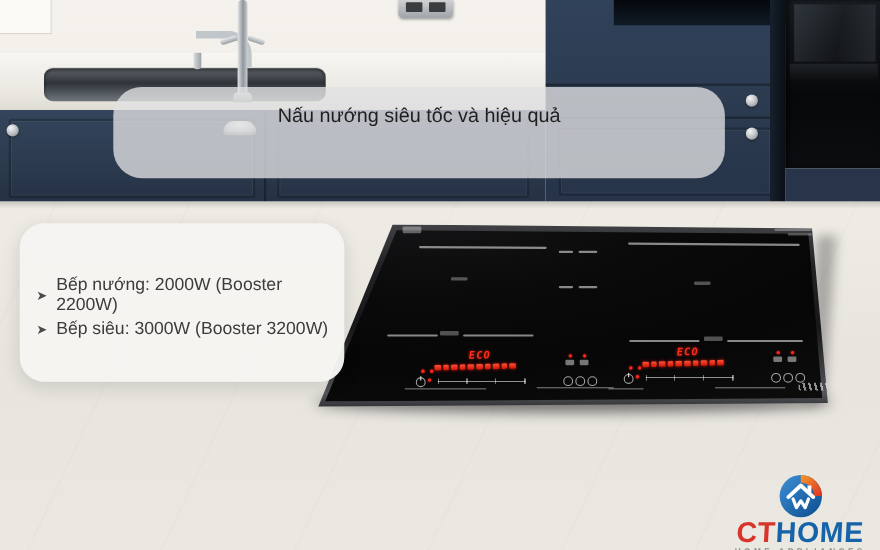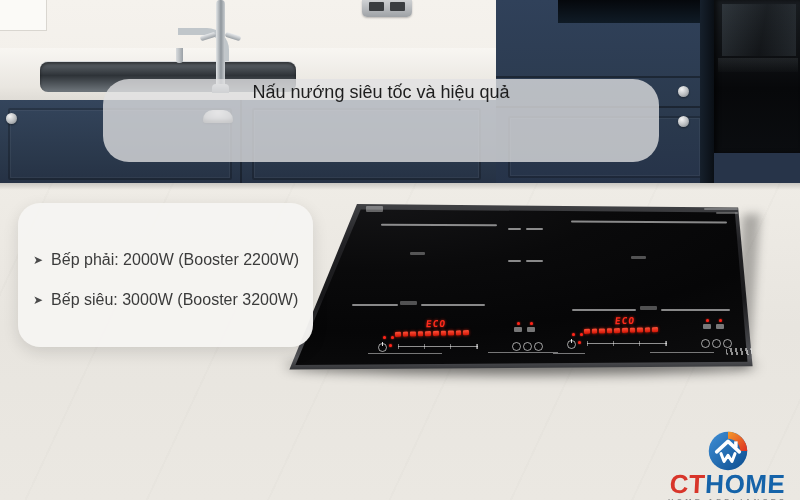--- a/index.html
+++ b/index.html
@@ -47,21 +47,21 @@
   .island{left:0;top:183px;width:800px;height:317px;
         background:linear-gradient(180deg,#efece6,#e8e5df 45%,#ebe8e2);}
   .island::before{content:'';position:absolute;inset:0;opacity:.5;
         background:repeating-linear-gradient(115deg,transparent 0 46px,rgba(150,150,140,.07) 46px 48px,transparent 48px 110px);}
   .island-shadow{left:0;top:183px;width:800px;height:7px;background:linear-gradient(180deg,rgba(0,0,0,.16),transparent);}
 
   
   .banner{left:103px;top:79px;width:556px;height:83px;border-radius:26px;
         background:rgba(225,226,227,.78);text-align:center;z-index:5;}
   .banner-title{margin-top:9px;font-size:23px;font-weight:bold;color:#1d1d1d;letter-spacing:.2px;}
-  .banner-sub{margin-top:3px;font-size:18px;color:#1e1e1e;text-align:center;}
+  .banner-sub{margin-top:16px;font-size:18px;color:#1e1e1e;text-align:center;}
 
   
   .specs{left:18px;top:203px;width:295px;height:144px;border-radius:22px;z-index:8;
         background:rgba(245,244,242,.97);box-shadow:0 5px 16px rgba(0,0,0,.12);}
   .spec-row{position:absolute;left:15px;display:flex;align-items:center;color:#3b3b3b;font-size:16px;}
   .spec-row .bullet{font-size:12px;color:#4a4a4a;margin-right:8px;}
   .row0{top:48px;} .row1{top:88px;}
 
   
   .ck-wrap{left:288px;top:196px;width:466px;height:176px;z-index:6;}
@@ -245,21 +245,21 @@
     <div class="bracket" style="left:80px;top:157px;width:74px;"></div>
     <div class="bracket" style="left:200px;top:156px;width:70px;"></div>
     <div class="bracket" style="left:265px;top:157px;width:32px;"></div>
     <div class="bracket" style="left:362px;top:156px;width:64px;"></div>
     <div class="brandmark"></div>
   </div>
 
   <div class="abs specs">
     <div class="spec-row row0">
       <span class="bullet">➤</span>
-      <span>Bếp phải: 2000W (Booster 2200W)</span>
+      <span>Bếp nướng: 2000W (Booster 2200W)</span>
     </div>
     <div class="spec-row row1">
       <span class="bullet">➤</span>
       <span>Bếp siêu: 3000W (Booster 3200W)</span>
     </div>
   </div>
 
   <div class="abs ctlogo">
     <svg width="42" height="42" viewBox="0 0 48 48">
       <defs>

